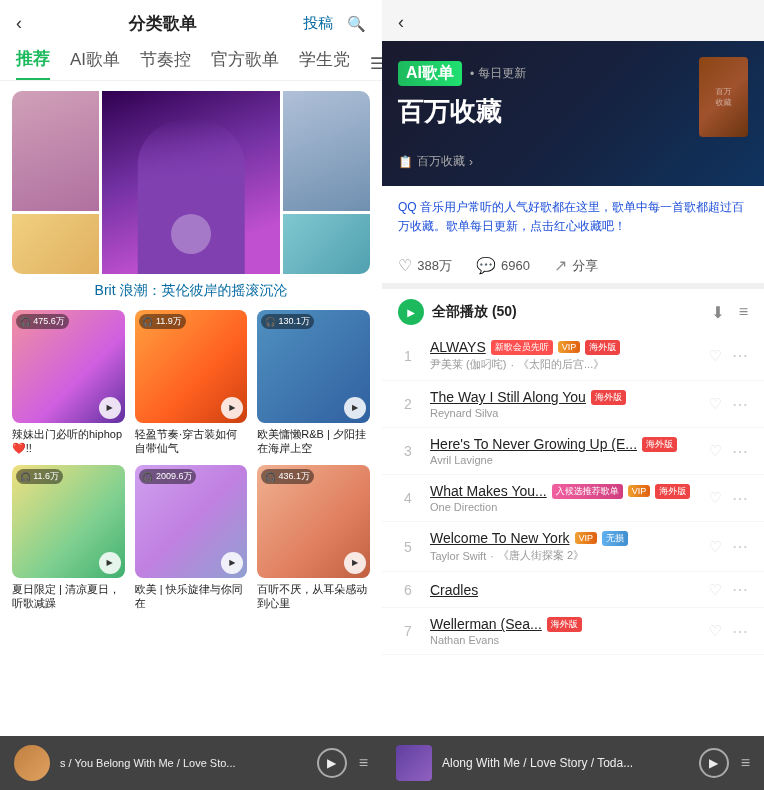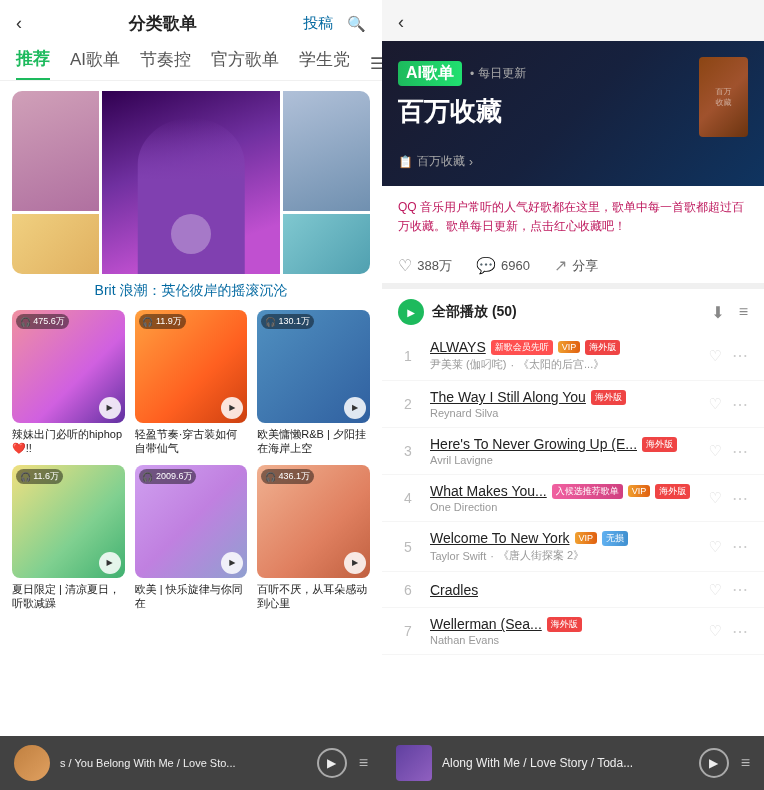--- a/index.html
+++ b/index.html
@@ -389,21 +389,21 @@
       color: rgba(255,255,255,0.6);
       font-size: 9px;
       text-align: center;
       padding: 4px;
     }
 
     .description-box {
       background: #fff;
       padding: 12px 16px;
       font-size: 12px;
-      color: #be185d;
+      color: #1d4ed8;
       line-height: 1.6;
     }
 
     .action-row {
       display: flex;
       align-items: center;
       padding: 8px 16px;
       background: #fff;
       gap: 24px;
       border-bottom: 6px solid #f0f0f0;

